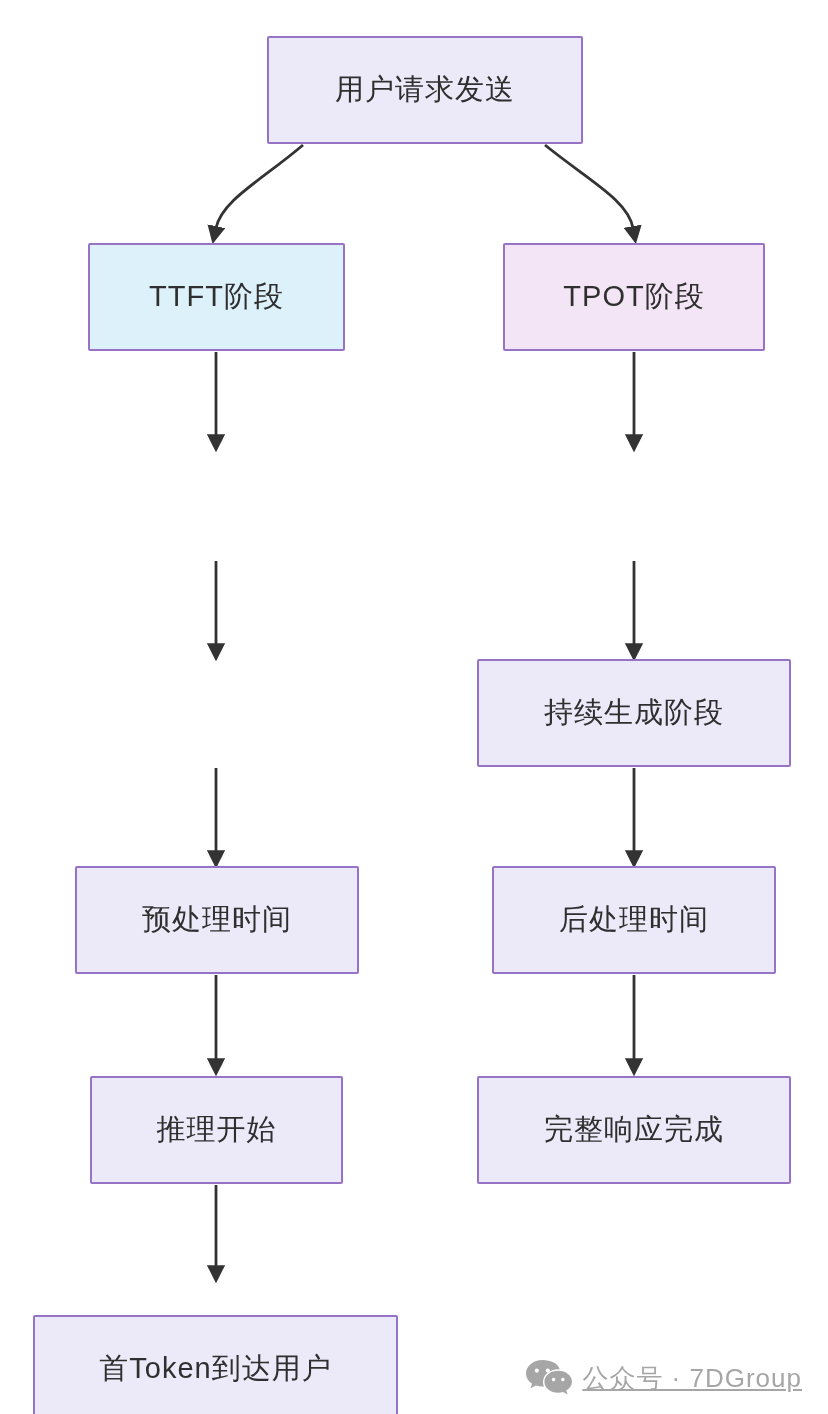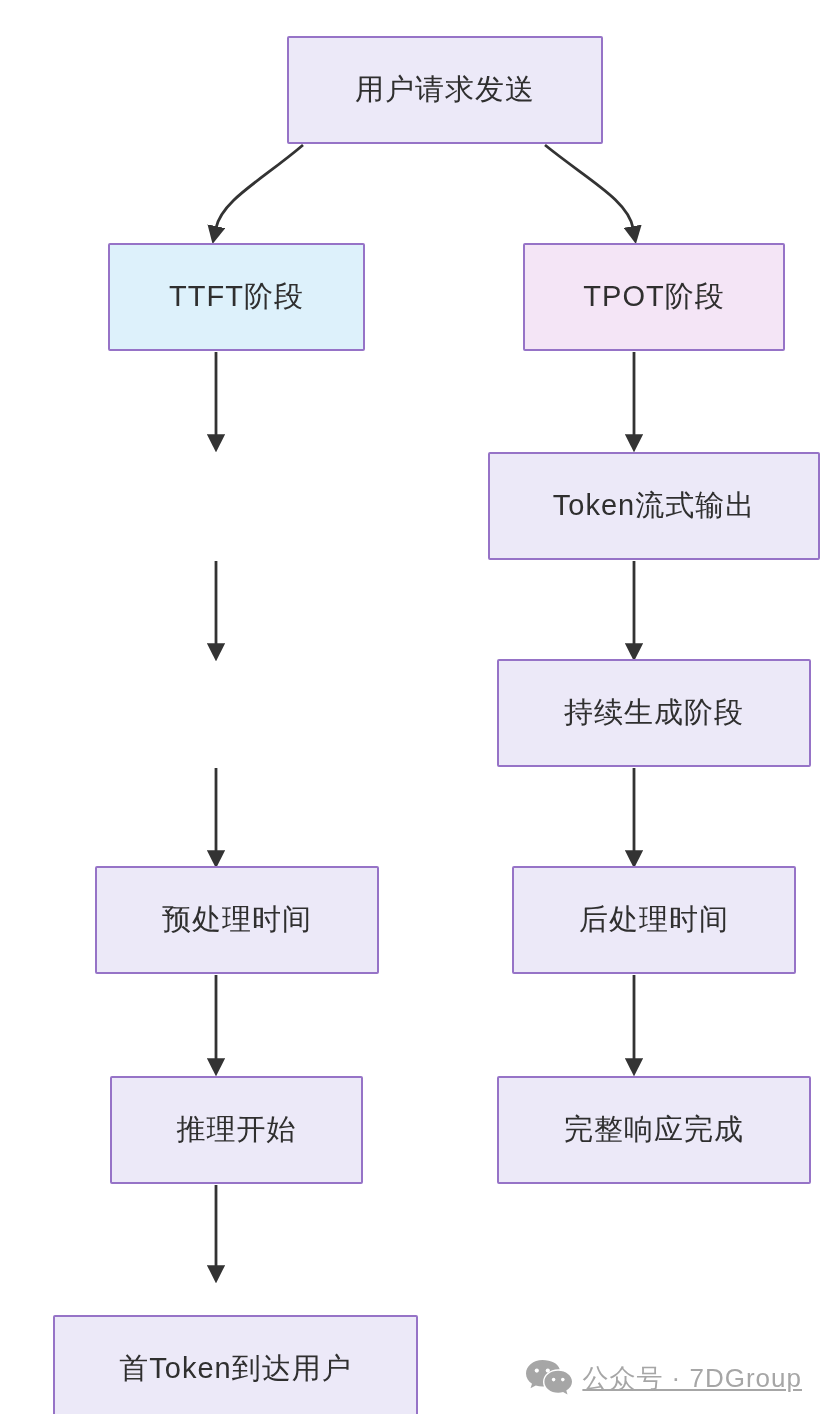--- a/index.html
+++ b/index.html
@@ -38,21 +38,20 @@
   .arrowhead-shape { fill: var(--edge); }
 
   .node {
     position: absolute;
     display: flex;
     align-items: center;
     justify-content: center;
     border: 2px solid var(--node_border);
     border-radius: 2px;
     background: var(--node_fill);
-    margin-left: 20px;
   }
   .node.fill-ttft { background: var(--ttft_fill); }
   .node.fill-tpot { background: var(--tpot_fill); }
 
   .node .label {
     color: var(--text);
     font-size: 29px;
     font-weight: 500;
     letter-spacing: 1px;
     white-space: nowrap;
@@ -107,23 +106,20 @@
 
   <div class="node fill-ttft" style="left:88px;top:243px;width:257px;height:108px">
     <span class="label">TTFT阶段</span>
   </div>
 
   <div class="node fill-tpot" style="left:503px;top:243px;width:262px;height:108px">
     <span class="label">TPOT阶段</span>
   </div>
 
 
-  <div class="node" style="left:468px;top:452px;width:332px;height:108px">
-    <span class="label">Token流式输出</span>
-  </div>
 
 
   <div class="node" style="left:477px;top:659px;width:314px;height:108px">
     <span class="label">持续生成阶段</span>
   </div>
 
   <div class="node" style="left:75px;top:866px;width:284px;height:108px">
     <span class="label">预处理时间</span>
   </div>
 

